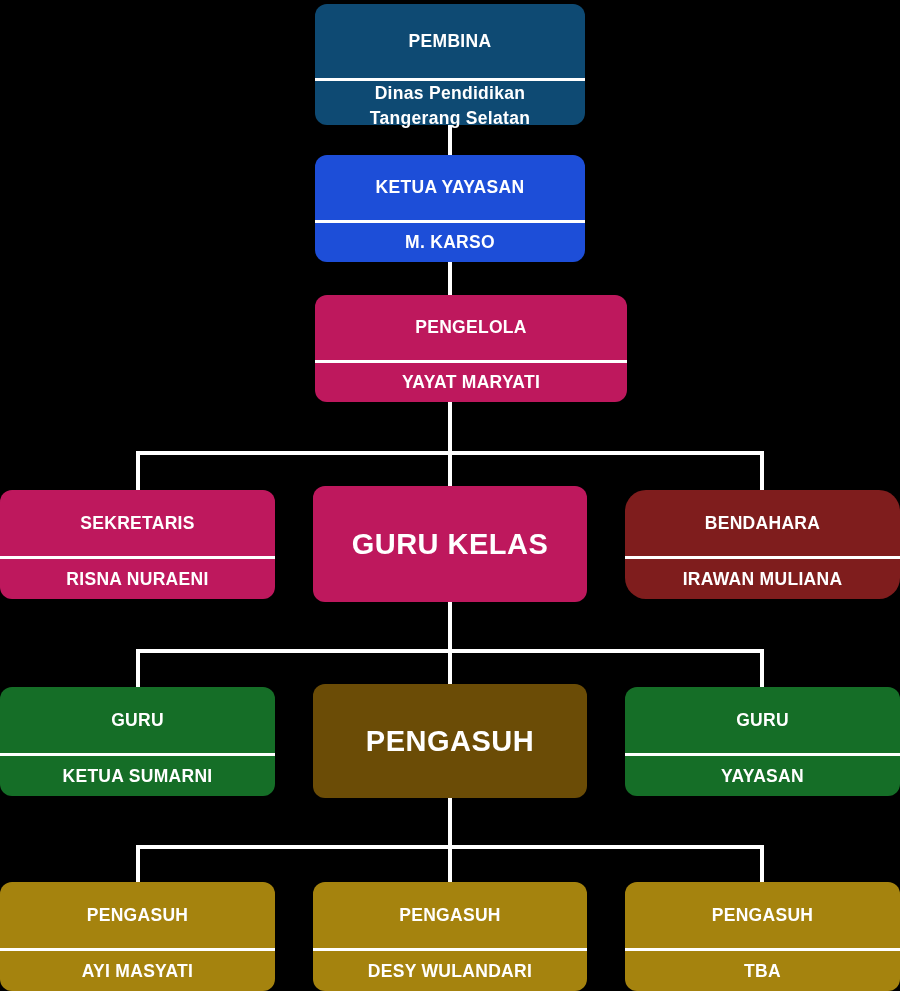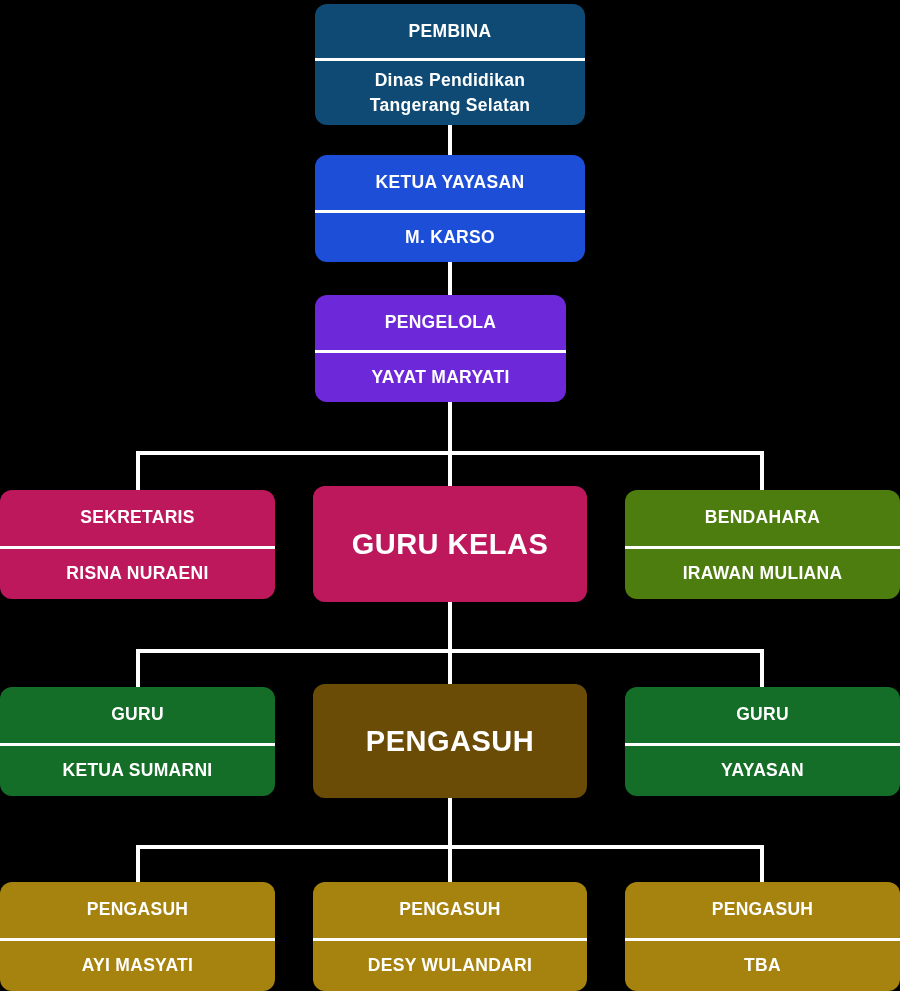--- a/index.html
+++ b/index.html
@@ -35,21 +35,21 @@
     font-weight: 700;
     box-sizing: border-box;
   }
   .node-title {
     display: flex;
     align-items: center;
     justify-content: center;
     font-size: 17.5px;
     letter-spacing: 0.3px;
     flex: 1 1 0;
-    padding: 6px 10px;
+    padding: 16px 10px;
   }
   .node-sub {
     display: flex;
     align-items: center;
     justify-content: center;
     font-size: 17.5px;
     letter-spacing: 0.3px;
     flex: 1.15 1 0;
     padding: 0 14px;
     line-height: 1.45;
@@ -100,37 +100,37 @@
     <div class="divider"></div>
     <div class="node-sub">Dinas Pendidikan Tangerang Selatan</div>
   </div>
 
   <div class="node" style="left: 315px; top: 155px; width: 270px; height: 107px; background-color: #1d4ed8;">
     <div class="node-title">KETUA YAYASAN</div>
     <div class="divider"></div>
     <div class="node-sub">M. KARSO</div>
   </div>
 
-  <div class="node" style="left: 315px; top: 295px; width: 251px; height: 107px; background-color: #6d28d9;">
+  <div class="node" style="left: 315px; top: 295px; width: 312px; height: 107px; background-color: #be185d;">
     <div class="node-title">PENGELOLA</div>
     <div class="divider"></div>
     <div class="node-sub">YAYAT MARYATI</div>
   </div>
 
   <div class="node" style="left: 0px; top: 490px; width: 275px; height: 109px; background-color: #be185d;">
     <div class="node-title">SEKRETARIS</div>
     <div class="divider"></div>
     <div class="node-sub">RISNA NURAENI</div>
   </div>
 
   <div class="node big" style="left: 313px; top: 486px; width: 274px; height: 116px; background-color: #be185d;">
     <div class="big-label">GURU KELAS</div>
   </div>
 
-  <div class="node" style="left: 625px; top: 490px; width: 275px; height: 109px; background-color: #4d7c0f;">
+  <div class="node" style="left: 625px; top: 490px; width: 275px; height: 109px; background-color: #7f1d1d; border-radius: 21px;">
     <div class="node-title">BENDAHARA</div>
     <div class="divider"></div>
     <div class="node-sub">IRAWAN MULIANA</div>
   </div>
 
   <div class="node" style="left: 0px; top: 687px; width: 275px; height: 109px; background-color: rgb(21, 110, 39);">
     <div class="node-title">GURU</div>
     <div class="divider"></div>
     <div class="node-sub">KETUA SUMARNI</div>
   </div>

